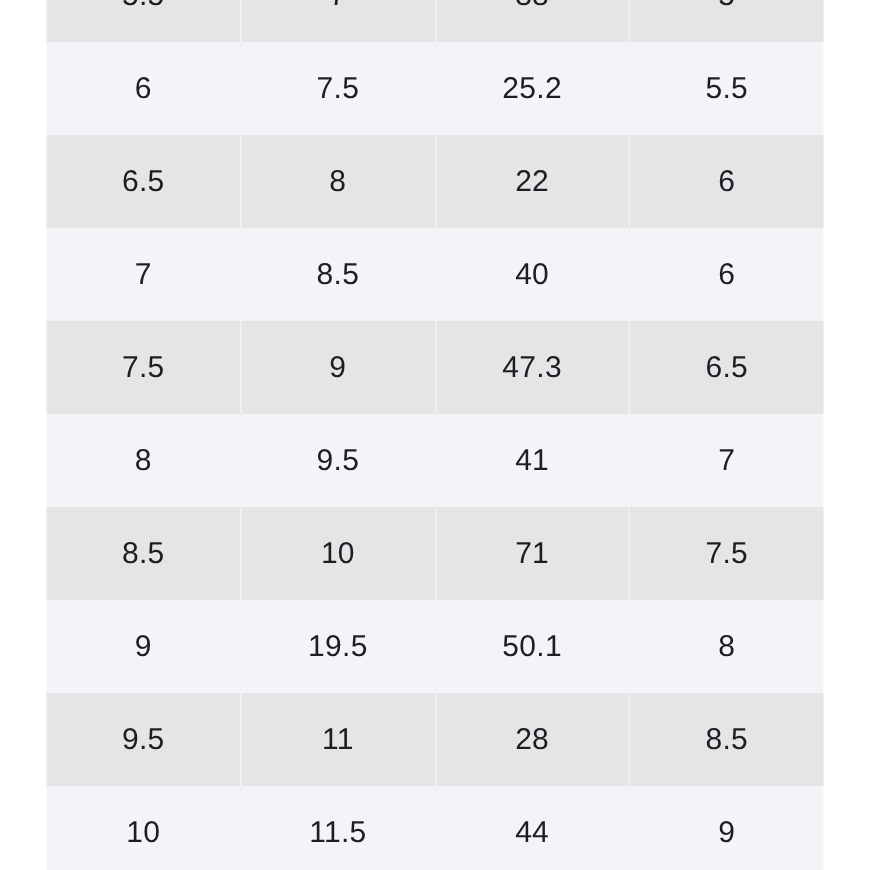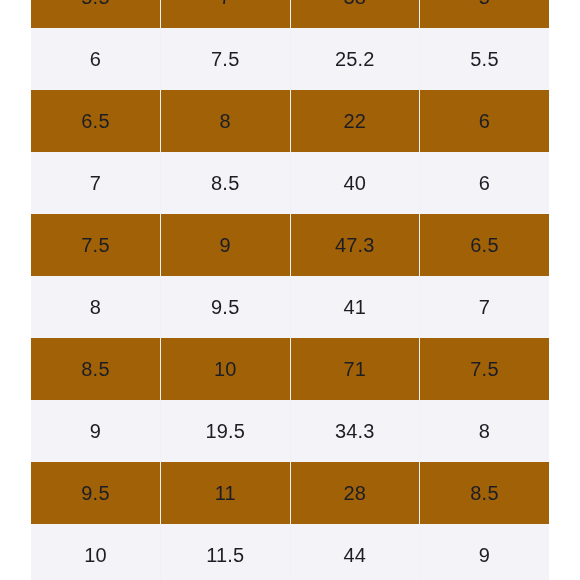--- a/index.html
+++ b/index.html
@@ -47,21 +47,21 @@
     padding: 0;
     font-weight: 400;
     letter-spacing: 0.2px;
   }
 
   .size-table td:last-child {
     border-right: none;
   }
 
   .size-table tr.row-odd td {
-    background: #a16207;
+    background: #e5e5e5;
   }
 
   .size-table tr.row-even td {
     background: #f4f4f8;
   }
 </style>
 </head>
 <body>
 
 <div class="viewport">
@@ -106,21 +106,21 @@
         </tr>
         <tr class="row-odd">
           <td>8.5</td>
           <td>10</td>
           <td>71</td>
           <td>7.5</td>
         </tr>
         <tr class="row-even">
           <td>9</td>
           <td>19.5</td>
-          <td>34.3</td>
+          <td>50.1</td>
           <td>8</td>
         </tr>
         <tr class="row-odd">
           <td>9.5</td>
           <td>11</td>
           <td>28</td>
           <td>8.5</td>
         </tr>
         <tr class="row-even">
           <td>10</td>

